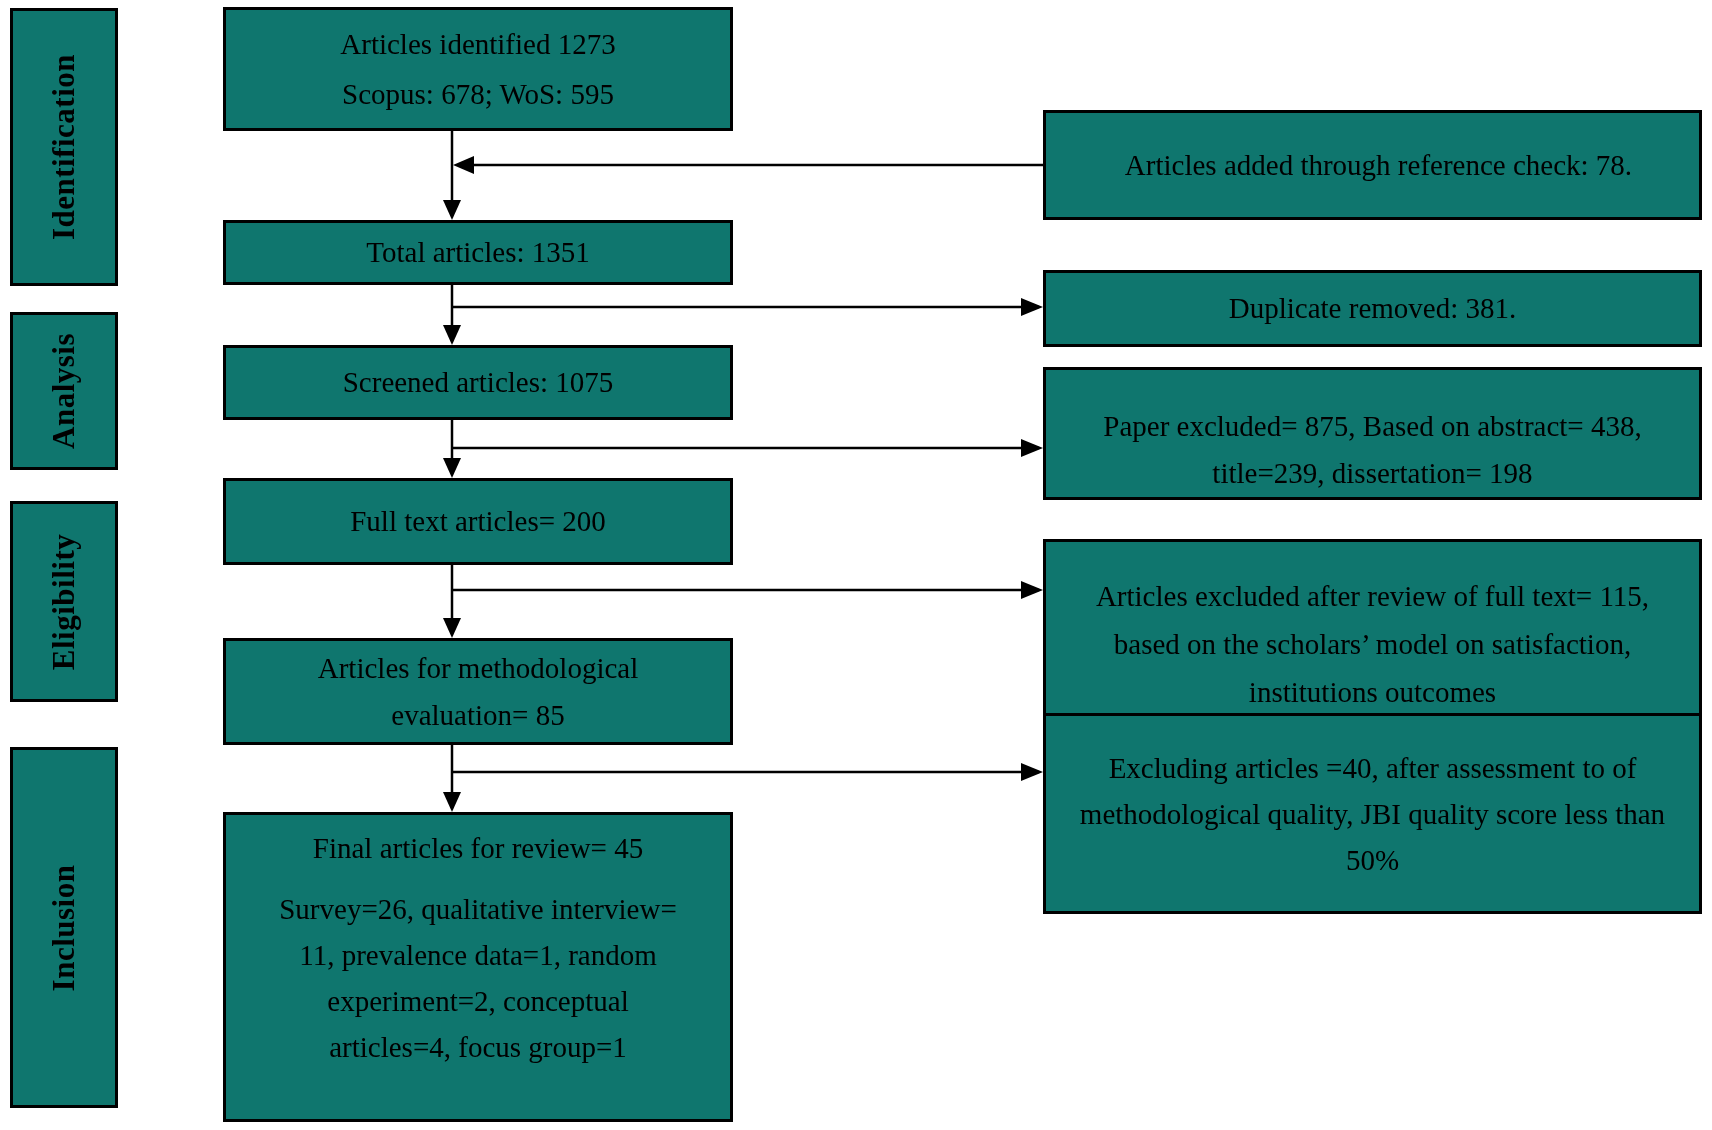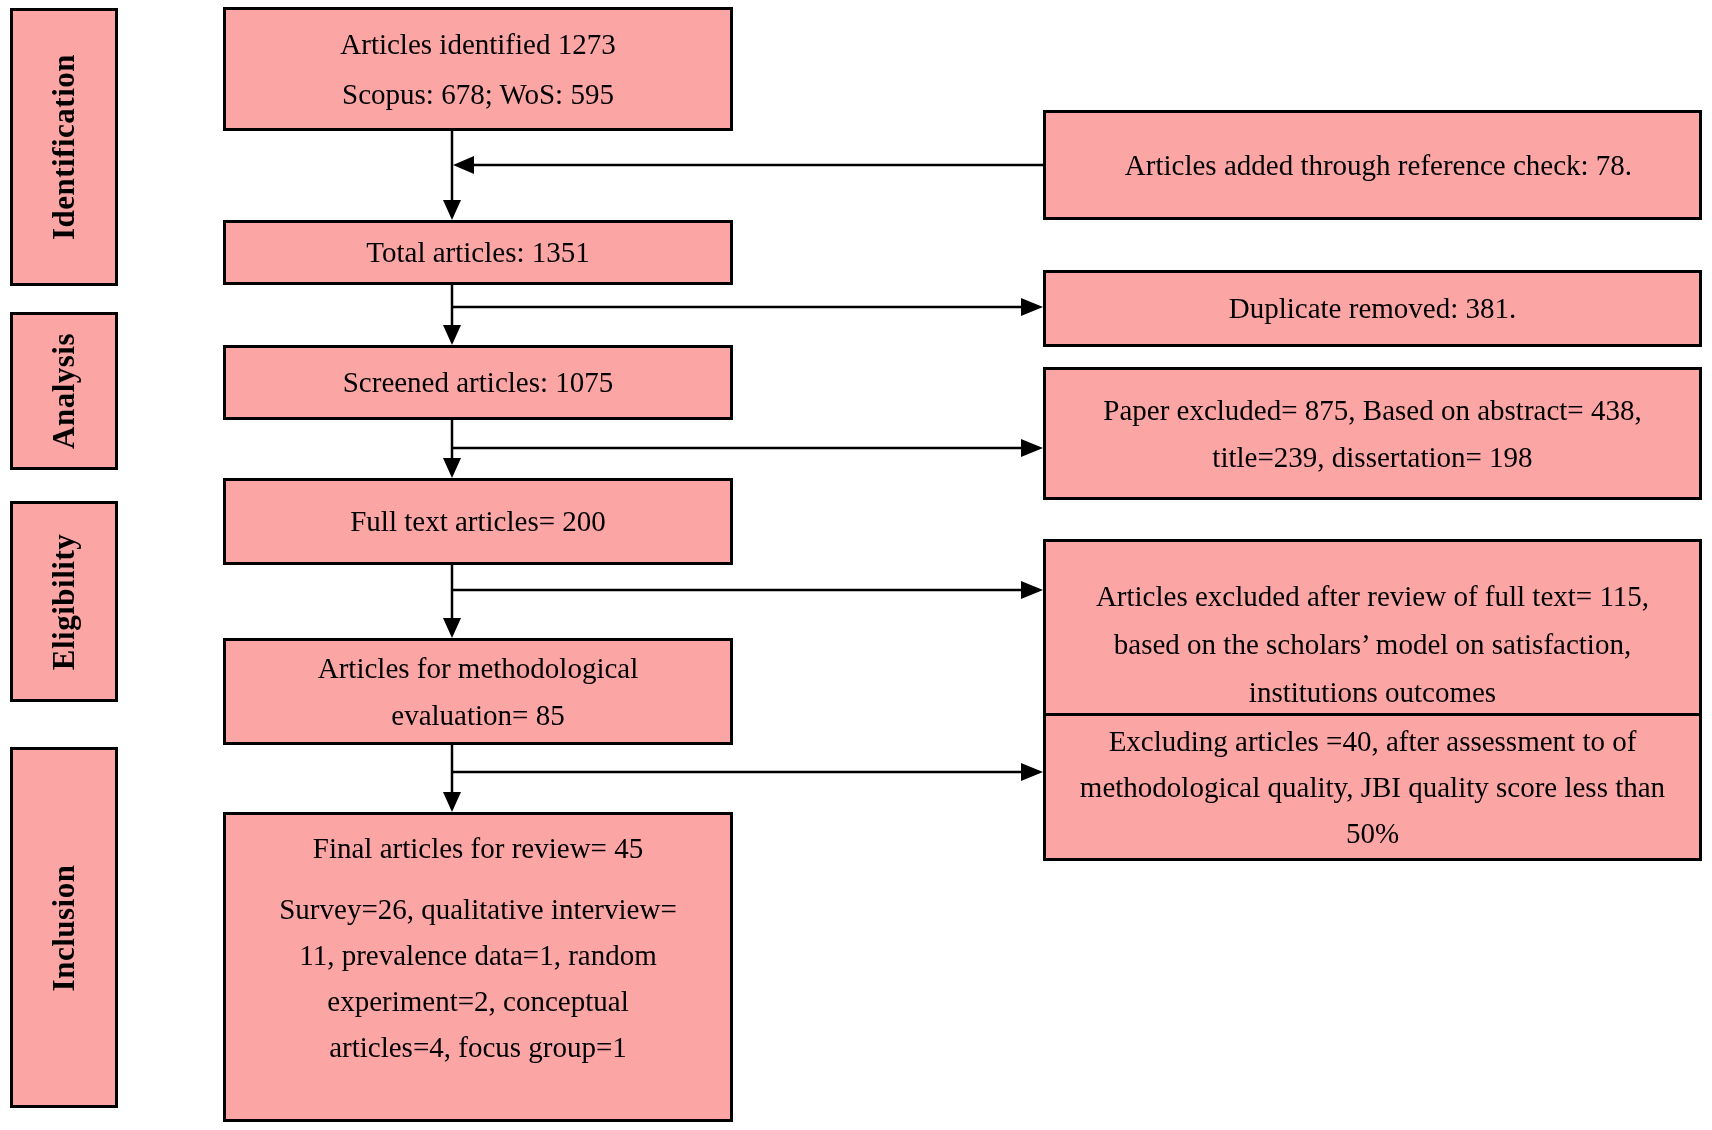--- a/index.html
+++ b/index.html
@@ -19,21 +19,21 @@
   .arrows {
     position: absolute;
     left: 0;
     top: 0;
     pointer-events: none;
   }
   .box {
     position: absolute;
     box-sizing: border-box;
     border: 3px solid #000000;
-    background: #fca5a5;
+    background: #0f766e;
     display: flex;
     flex-direction: column;
     align-items: center;
     justify-content: center;
     text-align: center;
   }
   .box p {
     margin: 0;
     font-size: 29px;
     line-height: 47px;
@@ -65,25 +65,25 @@
   #box-evaluation  { top: 638px; height: 107px; }
   #box-evaluation p { width: 390px; }
   #box-final       { top: 812px; height: 310px; justify-content: flex-start; padding-top: 10px; }
   #box-final .detail { width: 410px; margin-top: 14px; line-height: 46px; }
 
   
   .side { left: 1043px; width: 659px; }
   #box-refcheck      { top: 110px; height: 110px; padding-left: 12px; }
   #box-refcheck p    { width: 580px; line-height: 46px; }
   #box-duplicates    { top: 270px; height: 77px; }
-  #box-abstract-excl { top: 367px; height: 133px; }
+  #box-abstract-excl { top: 367px; height: 133px; justify-content: flex-end; }
   #box-abstract-excl p { width: 575px; }
   #box-fulltext-excl { top: 539px; height: 210px; }
   #box-fulltext-excl p { width: 605px; line-height: 48px; }
-  #box-quality-excl  { top: 713px; height: 148px; }
+  #box-quality-excl  { top: 713px; height: 201px; }
   #box-quality-excl p { width: 595px; line-height: 46px; }
 </style>
 </head>
 <body>
 
 <div class="canvas">
 
   <svg class="arrows" width="1712" height="1130" viewBox="0 0 1712 1130">
 
     <g>

